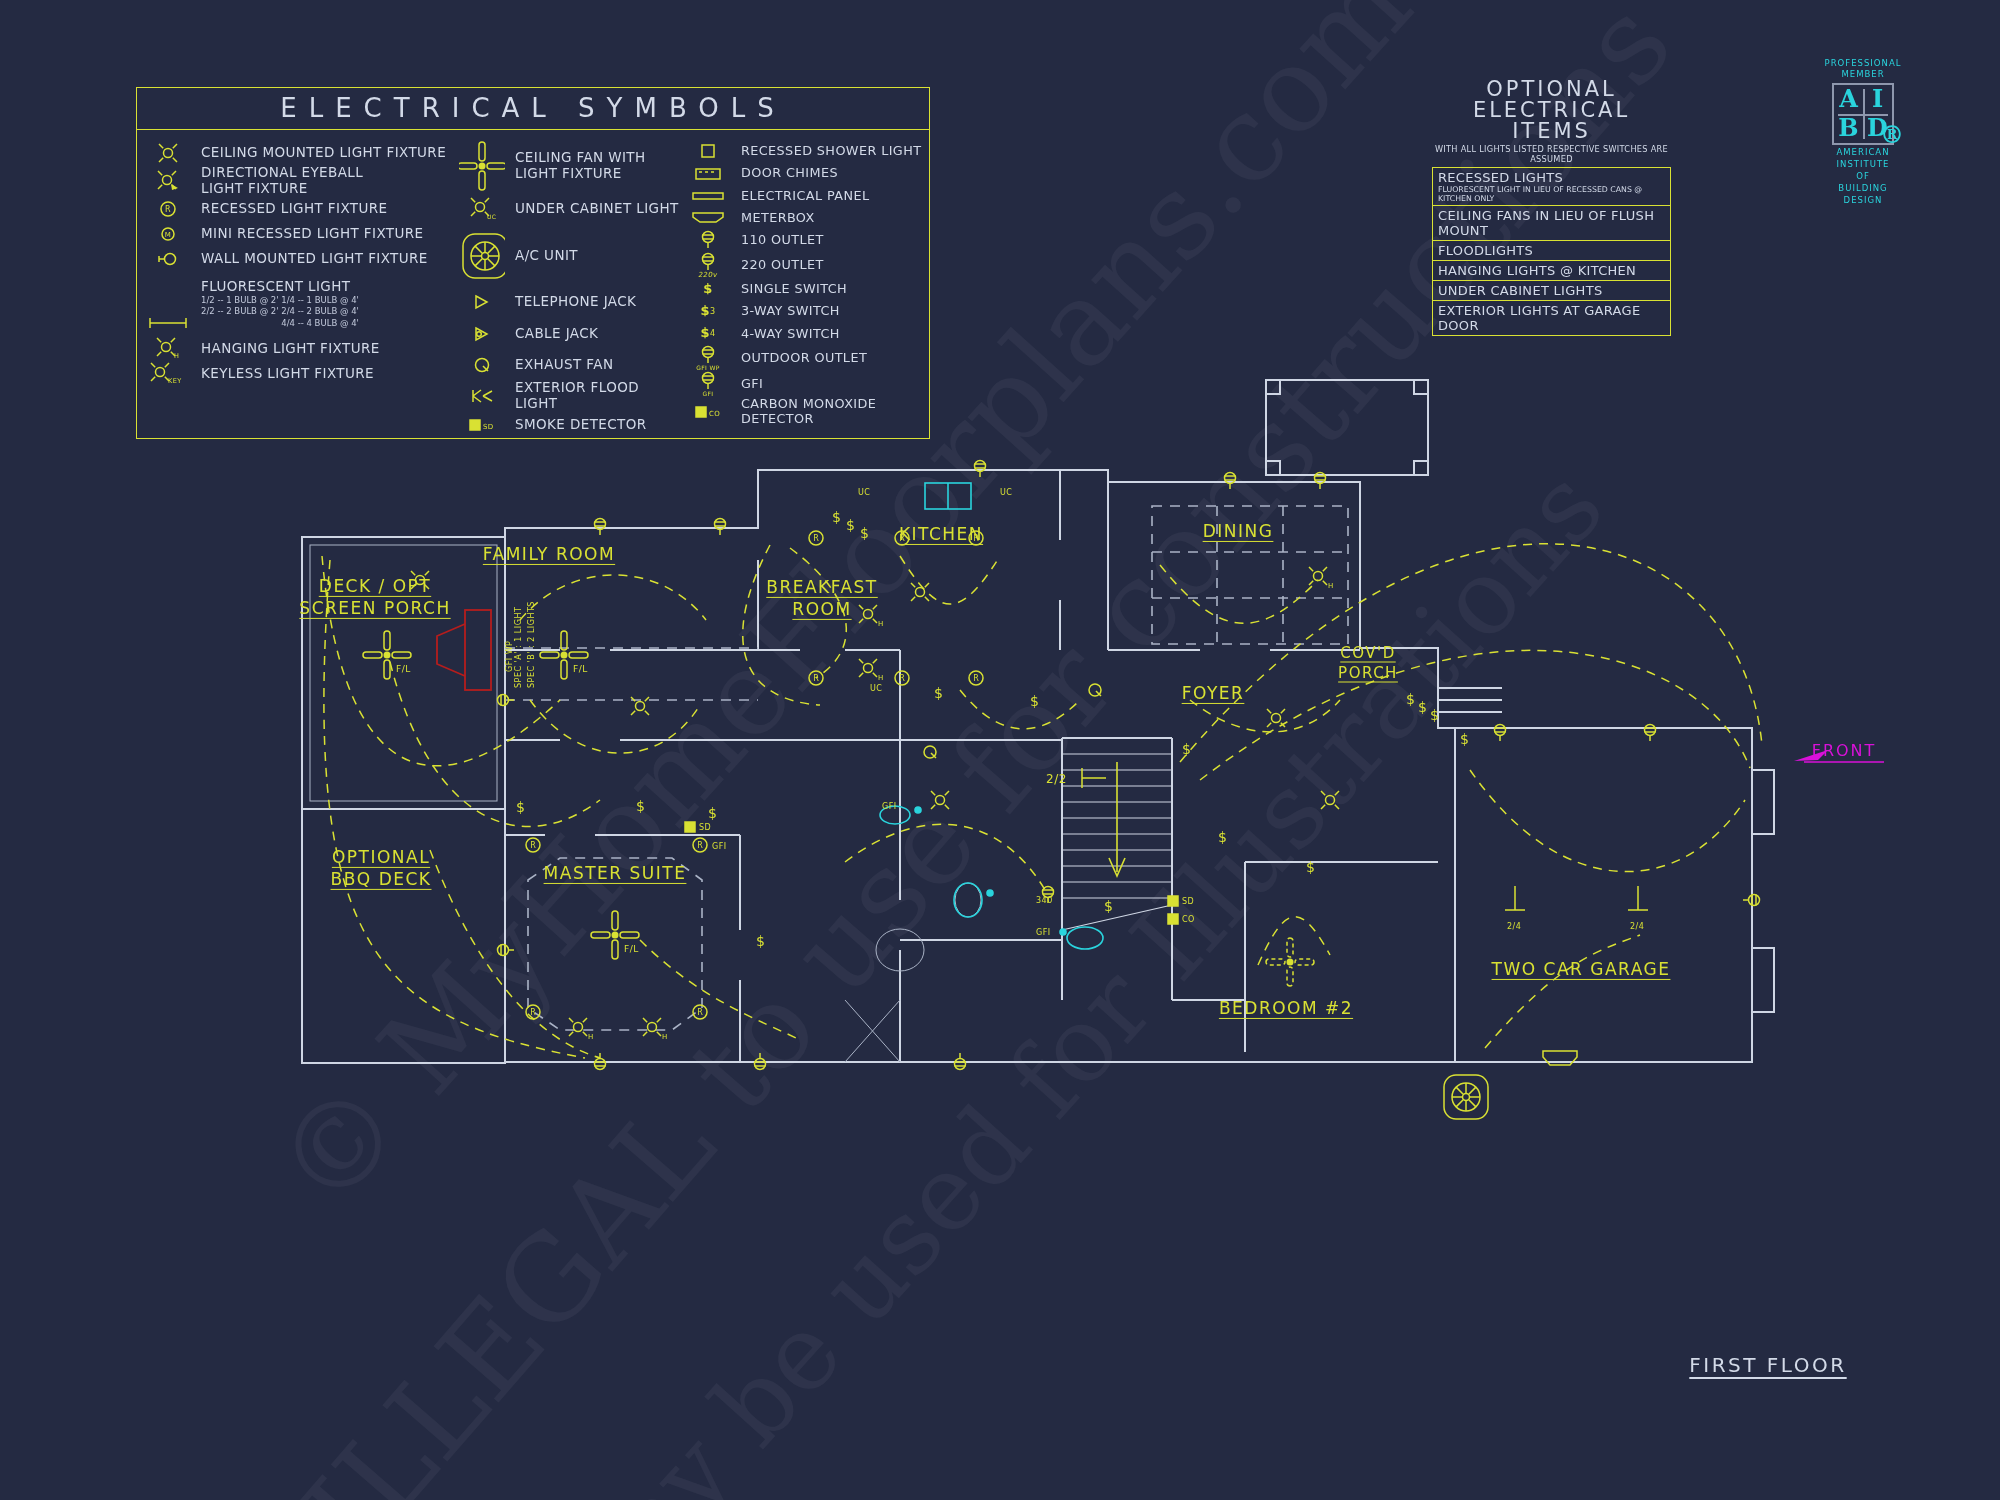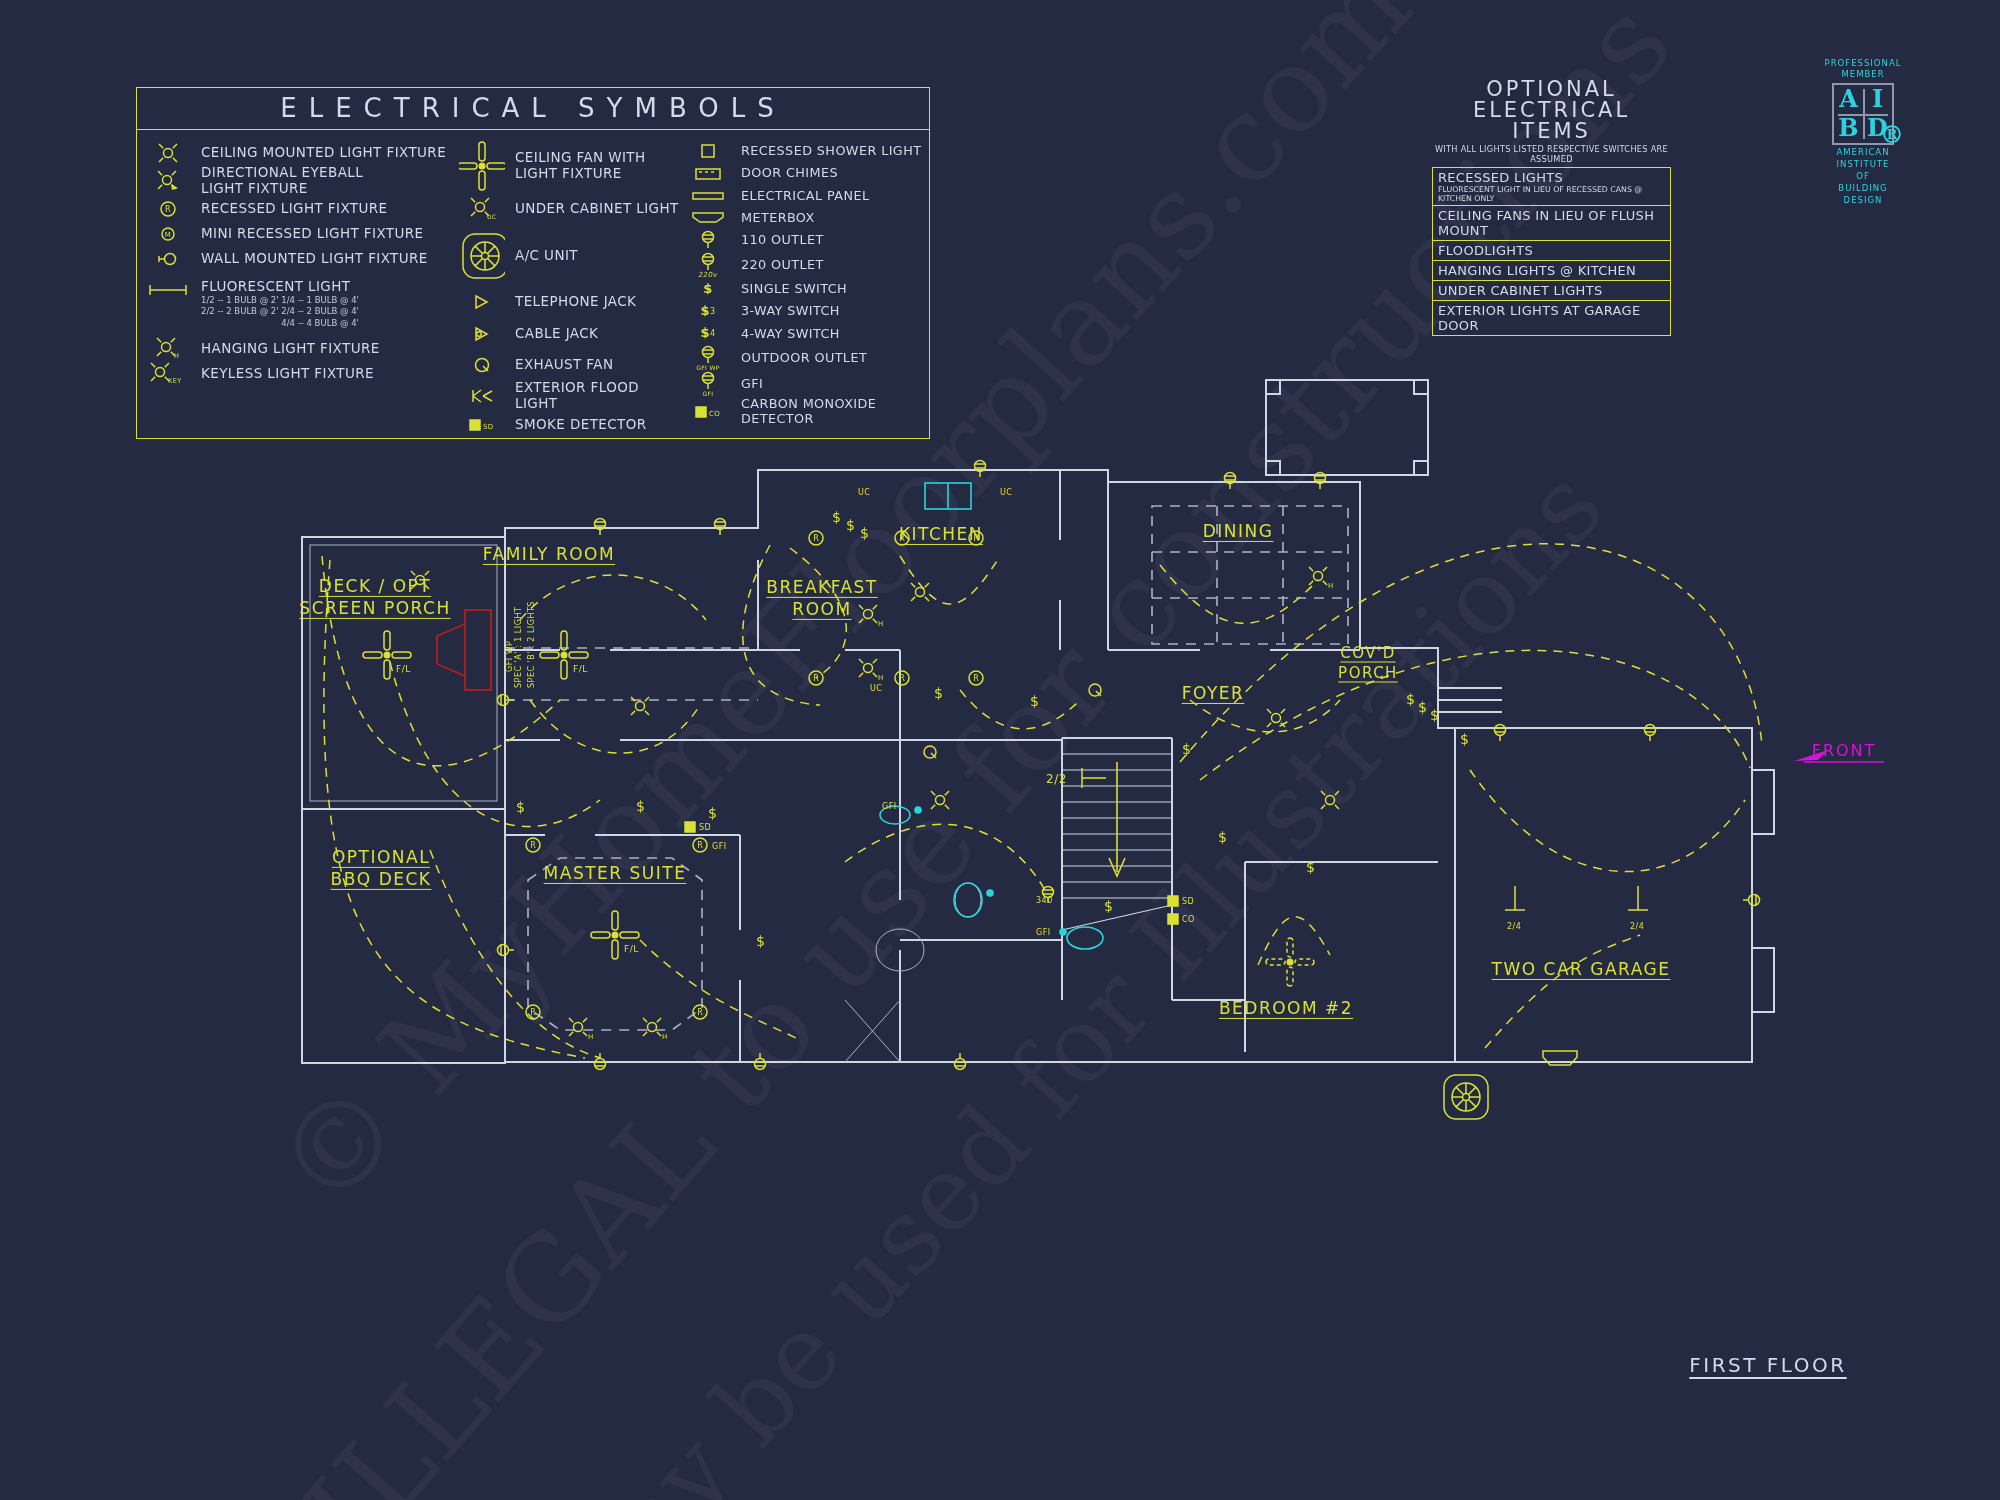--- a/index.html
+++ b/index.html
@@ -111,21 +111,21 @@
           </div>
         <div class="lrow">
             <span class="lic">
               <svg width="24" height="24">
                 <circle cx="14" cy="12" r="5.5"></circle>
                 <path d="M3,12 H8.5 M3,9 V15"></path>
               </svg>
             </span>
             <span>WALL MOUNTED LIGHT FIXTURE</span>
           </div>
-        <div class="lrow" style="align-items:flex-start;margin-top:8px;">
+        <div class="lrow" style="align-items:flex-end;margin-top:8px;">
           <span class="lic" style="padding-top:4px;">
               <svg width="44" height="14">
                 <path d="M4,7 H40 M4,2 V12 M40,2 V12"></path>
               </svg>
             </span>
           <span>
             <span>FLUORESCENT LIGHT</span>
             <div class="fl-sub">1/2 -- 1 BULB @ 2'    1/4 -- 1 BULB @ 4'</div>
             <div class="fl-sub">2/2 -- 2 BULB @ 2'    2/4 -- 2 BULB @ 4'</div>
             <div class="fl-sub" style="text-align:right;">4/4 -- 4 BULB @ 4'</div>

